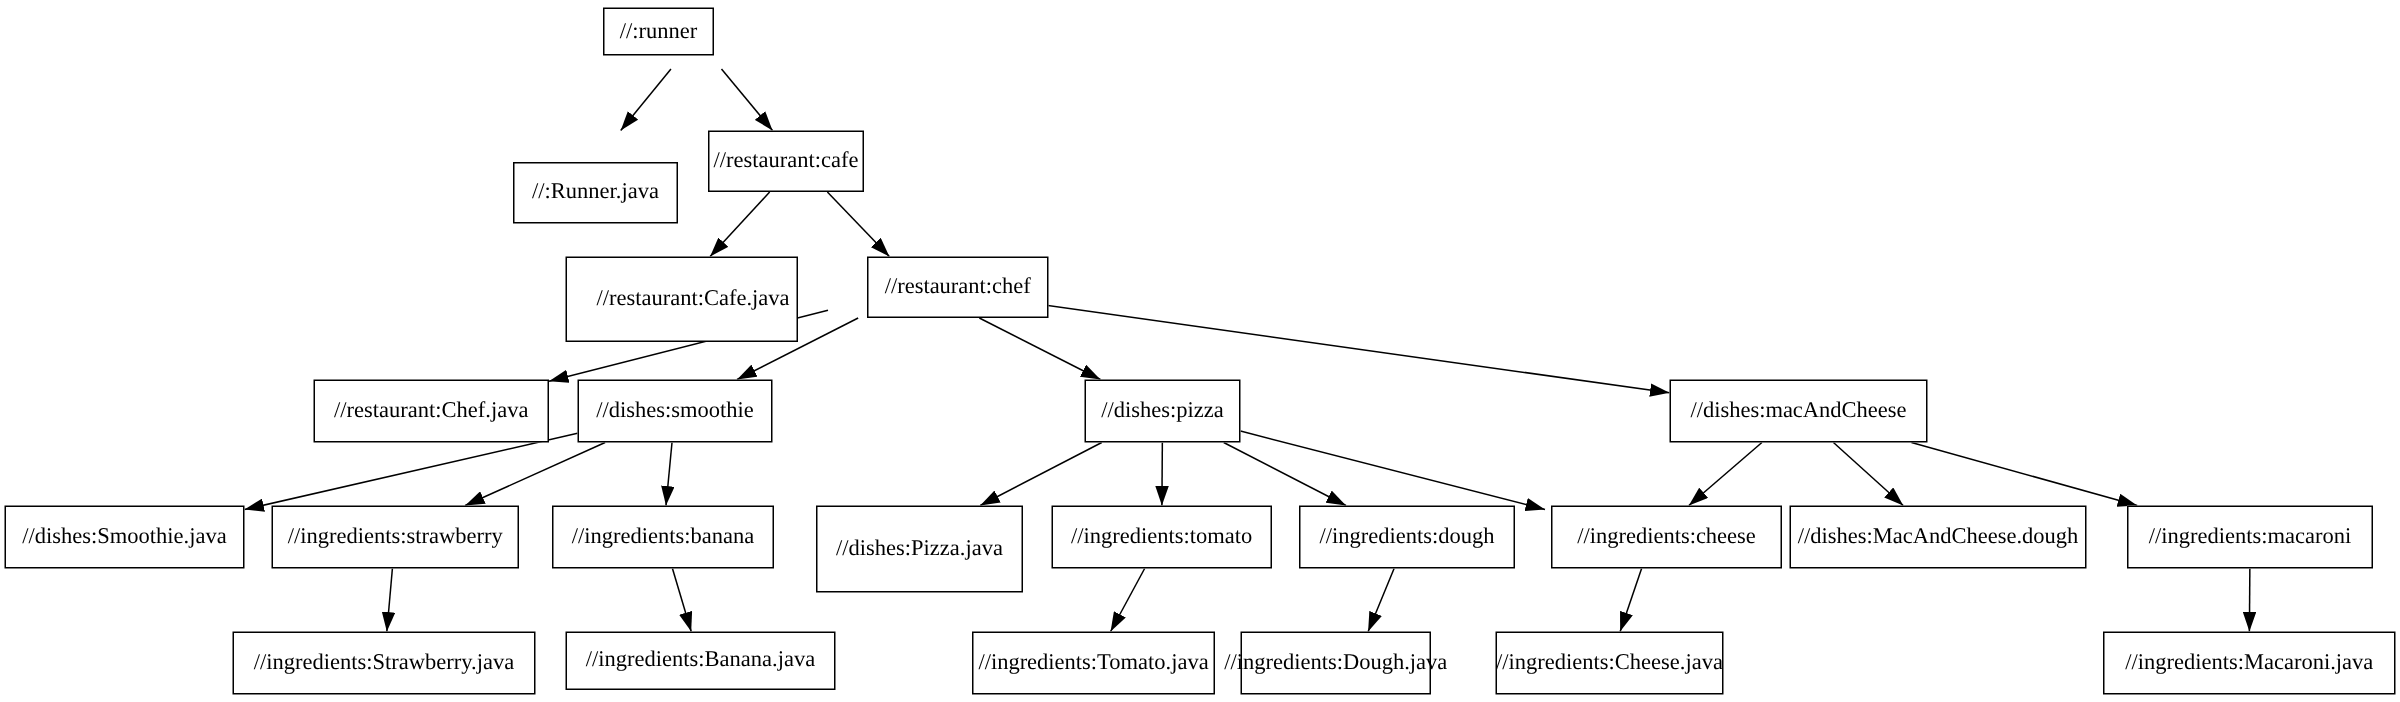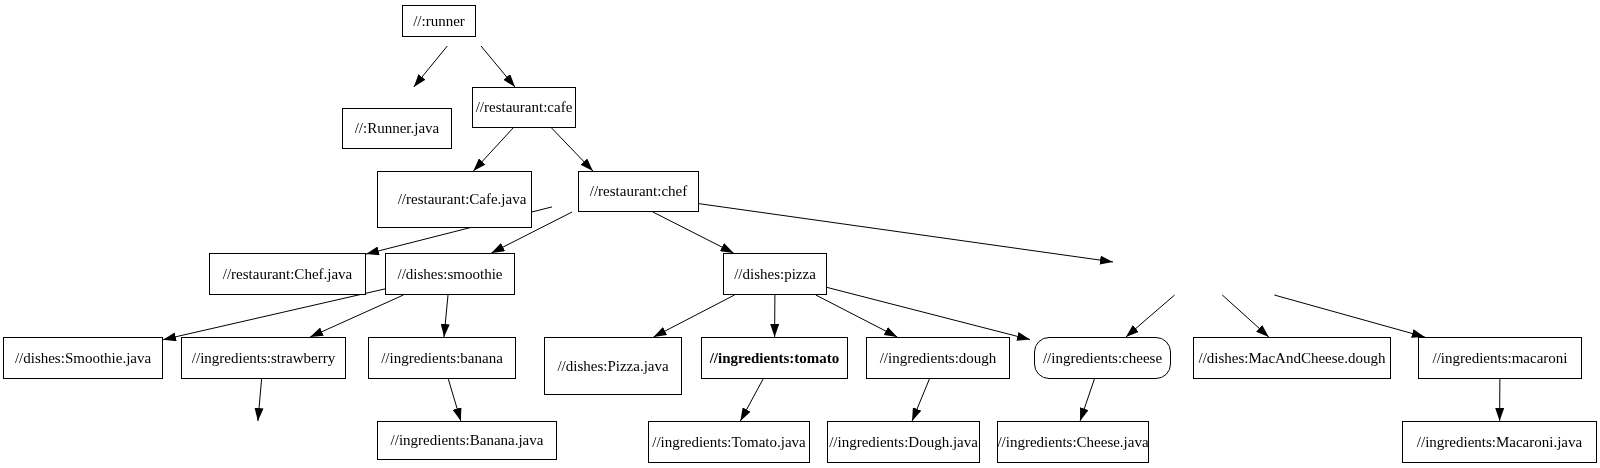--- a/index.html
+++ b/index.html
@@ -90,54 +90,60 @@
     </div>
     <div class="node" style="left: 209px; top: 253px; width: 157px; height: 42px;">
       <span>//restaurant:Chef.java</span>
     </div>
     <div class="node" style="left: 385px; top: 253px; width: 130px; height: 42px;">
       <span>//dishes:smoothie</span>
     </div>
     <div class="node" style="left: 723px; top: 253px; width: 104px; height: 42px;">
       <span>//dishes:pizza</span>
     </div>
+    <div class="node" style="left: 1113px; top: 253px; width: 172px; height: 42px;">
+      <span>//dishes:macAndCheese</span>
+    </div>
     <div class="node" style="left: 3px; top: 337px; width: 160px; height: 42px;">
       <span>//dishes:Smoothie.java</span>
     </div>
     <div class="node" style="left: 181px; top: 337px; width: 165px; height: 42px;">
       <span>//ingredients:strawberry</span>
     </div>
     <div class="node" style="left: 368px; top: 337px; width: 148px; height: 42px;">
       <span>//ingredients:banana</span>
     </div>
     <div class="node" style="left: 544px; top: 337px; width: 138px; height: 58px;">
       <span>//dishes:Pizza.java</span>
     </div>
-    <div class="node" style="left: 701px; top: 337px; width: 147px; height: 42px; font-weight: bold;">
+    <div class="node" style="left: 701px; top: 337px; width: 147px; height: 42px;">
       <span>//ingredients:tomato</span>
     </div>
     <div class="node" style="left: 866px; top: 337px; width: 144px; height: 42px;">
       <span>//ingredients:dough</span>
     </div>
-    <div class="node" style="left: 1034px; top: 337px; width: 137px; height: 42px; border-radius: 15px;">
+    <div class="node" style="left: 1034px; top: 337px; width: 154px; height: 42px;">
       <span>//ingredients:cheese</span>
     </div>
     <div class="node" style="left: 1193px; top: 337px; width: 198px; height: 42px;">
       <span>//dishes:MacAndCheese.dough</span>
     </div>
     <div class="node" style="left: 1418px; top: 337px; width: 164px; height: 42px;">
       <span>//ingredients:macaroni</span>
     </div>
+    <div class="node" style="left: 155px; top: 421px; width: 202px; height: 42px;">
+      <span>//ingredients:Strawberry.java</span>
+    </div>
     <div class="node" style="left: 377px; top: 421px; width: 180px; height: 39px;">
       <span>//ingredients:Banana.java</span>
     </div>
     <div class="node" style="left: 648px; top: 421px; width: 162px; height: 42px;">
       <span>//ingredients:Tomato.java</span>
     </div>
-    <div class="node" style="left: 827px; top: 421px; width: 153px; height: 42px;">
+    <div class="node" style="left: 827px; top: 421px; width: 127px; height: 42px;">
       <span>//ingredients:Dough.java</span>
     </div>
     <div class="node" style="left: 997px; top: 421px; width: 152px; height: 42px;">
       <span>//ingredients:Cheese.java</span>
     </div>
     <div class="node" style="left: 1402px; top: 421px; width: 195px; height: 42px;">
       <span>//ingredients:Macaroni.java</span>
     </div>
   </div>
 

